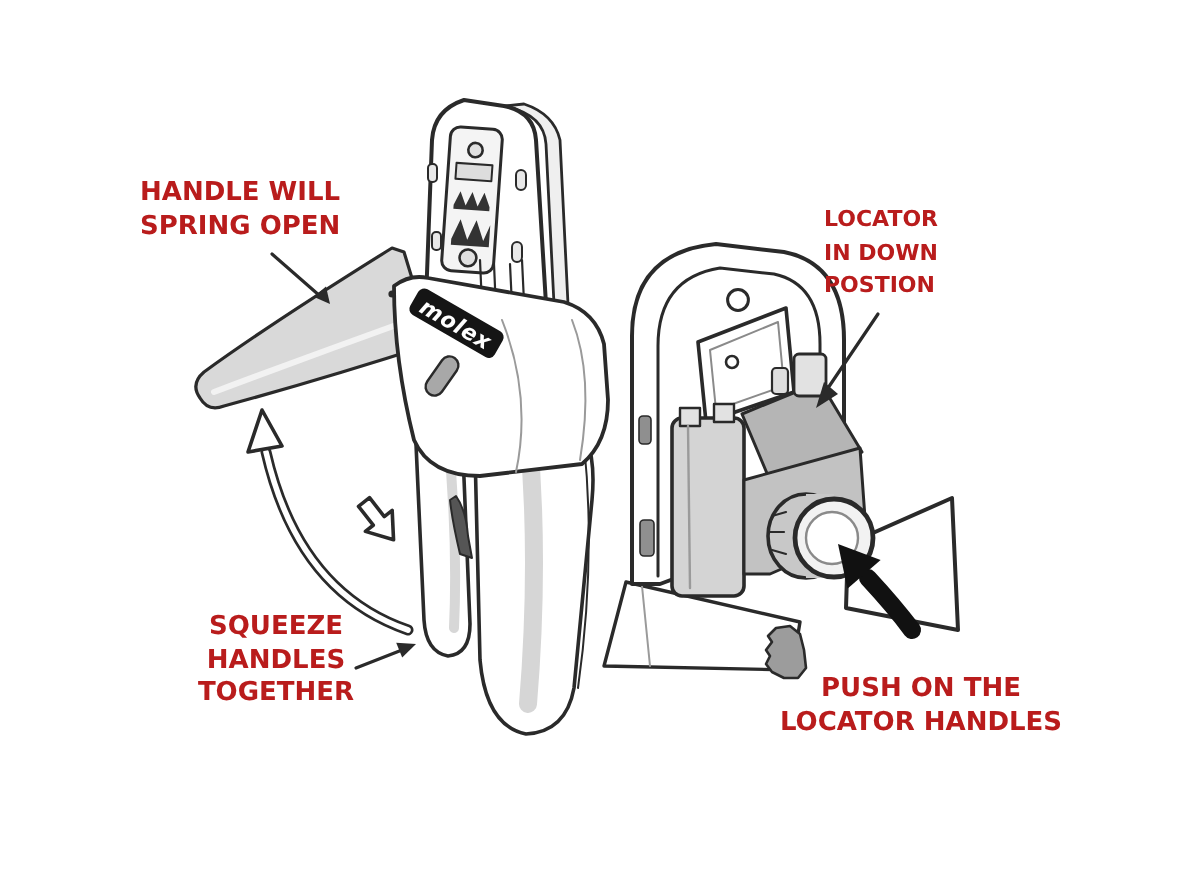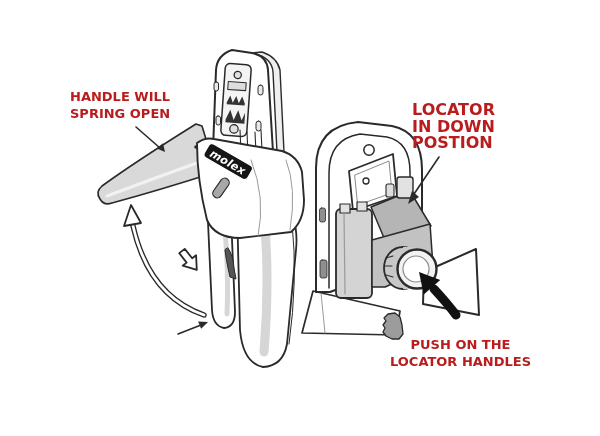--- a/index.html
+++ b/index.html
@@ -15,21 +15,21 @@
     font-weight:bold;
     font-size:13px;
     line-height:16.5px;
     color:#b91c1c;
     white-space:pre-line;
     letter-spacing:0px;
   }
   .callout.left{text-align:left;}
   .callout.center{text-align:center;}
   #handle-spring-label{left:70px;top:89px;width:130px;}
-  #locator-label{left:412px;top:102px;width:95px;font-size:16px;}
+  #locator-label{left:412px;top:102px;width:95px;font-size:11px;}
   #squeeze-label{left:90px;top:306px;width:96px;}
   #push-label{left:383px;top:337px;width:155px;}
 </style>
 </head>
 <body>
 
 <div class="stage">
 
 <svg width="600" height="436" viewBox="0 0 600 436">
 
@@ -159,17 +159,20 @@
   </g>
 </svg>
 
 <div class="callout left" id="handle-spring-label">HANDLE WILL
 SPRING OPEN</div>
 
 <div class="callout left" id="locator-label">LOCATOR
 IN DOWN
 POSTION</div>
 
+<div class="callout center" id="squeeze-label">SQUEEZE
+HANDLES
+TOGETHER</div>
 
 <div class="callout center" id="push-label">PUSH ON THE
 LOCATOR HANDLES</div>
 
 </div>
 
 </body></html>

